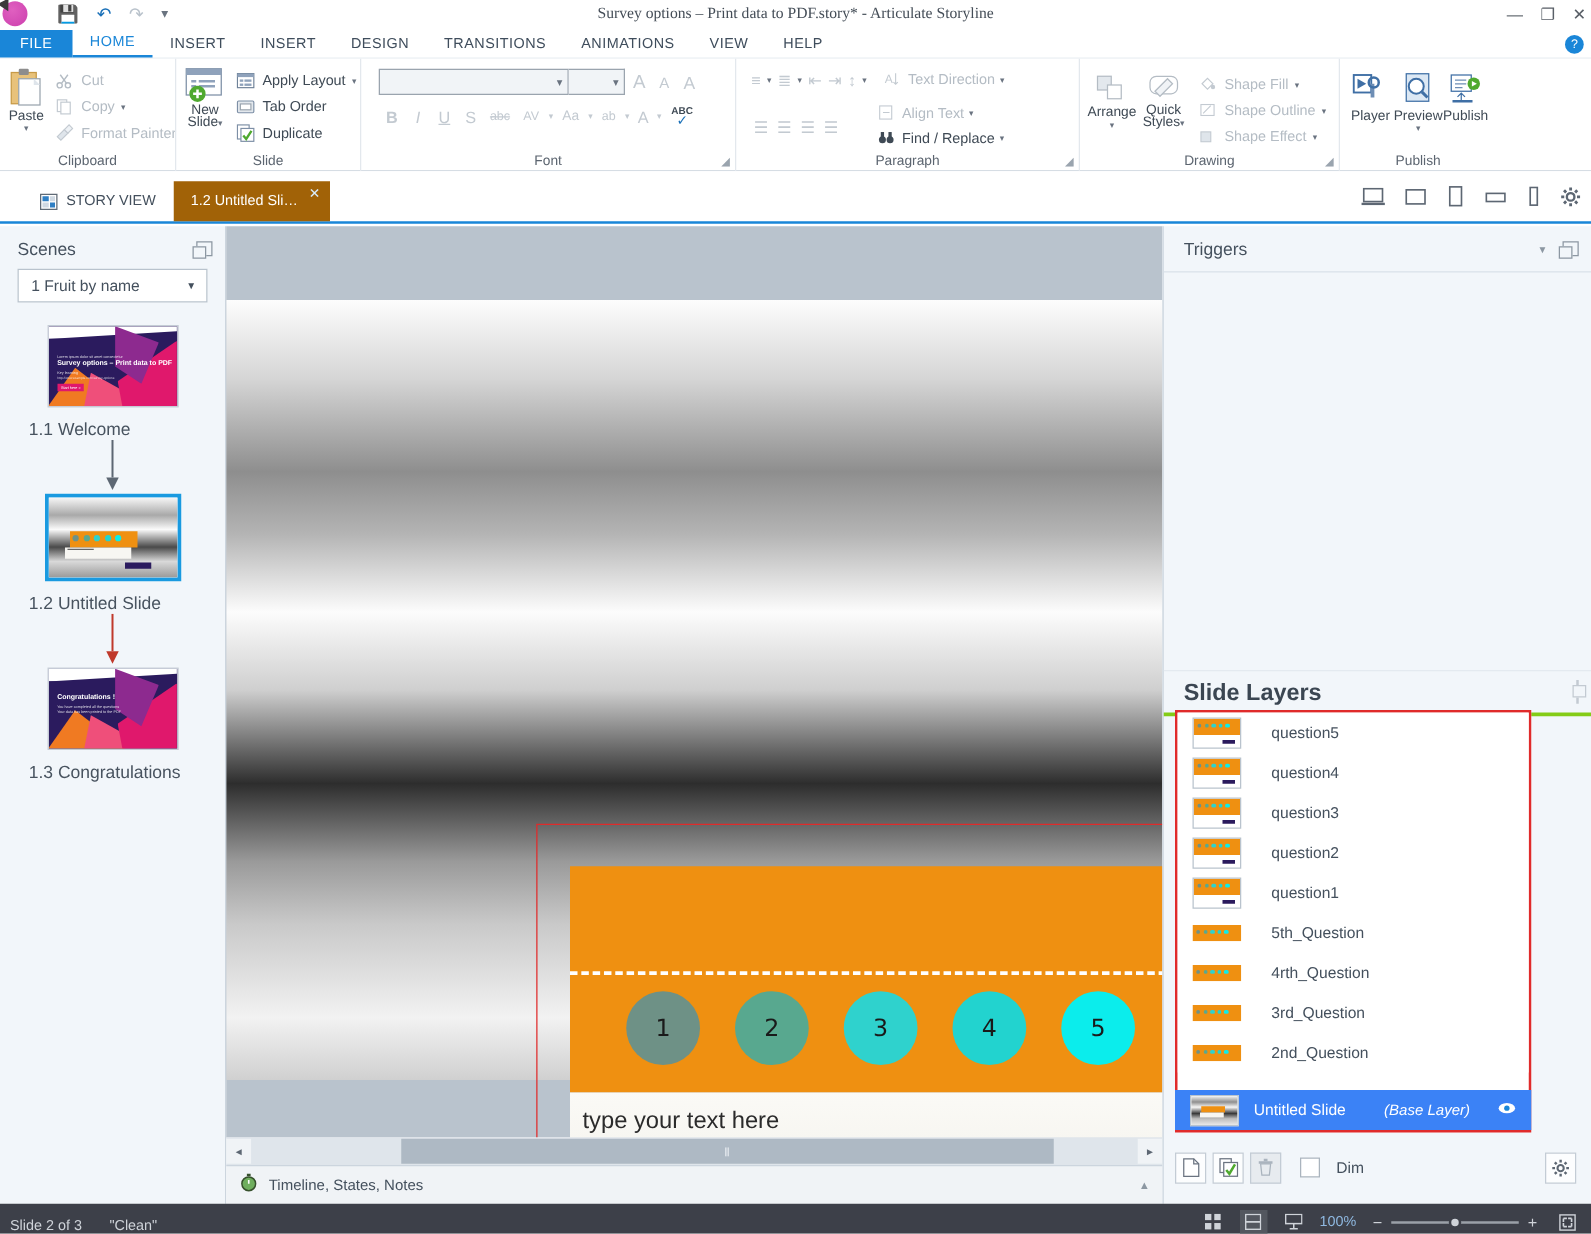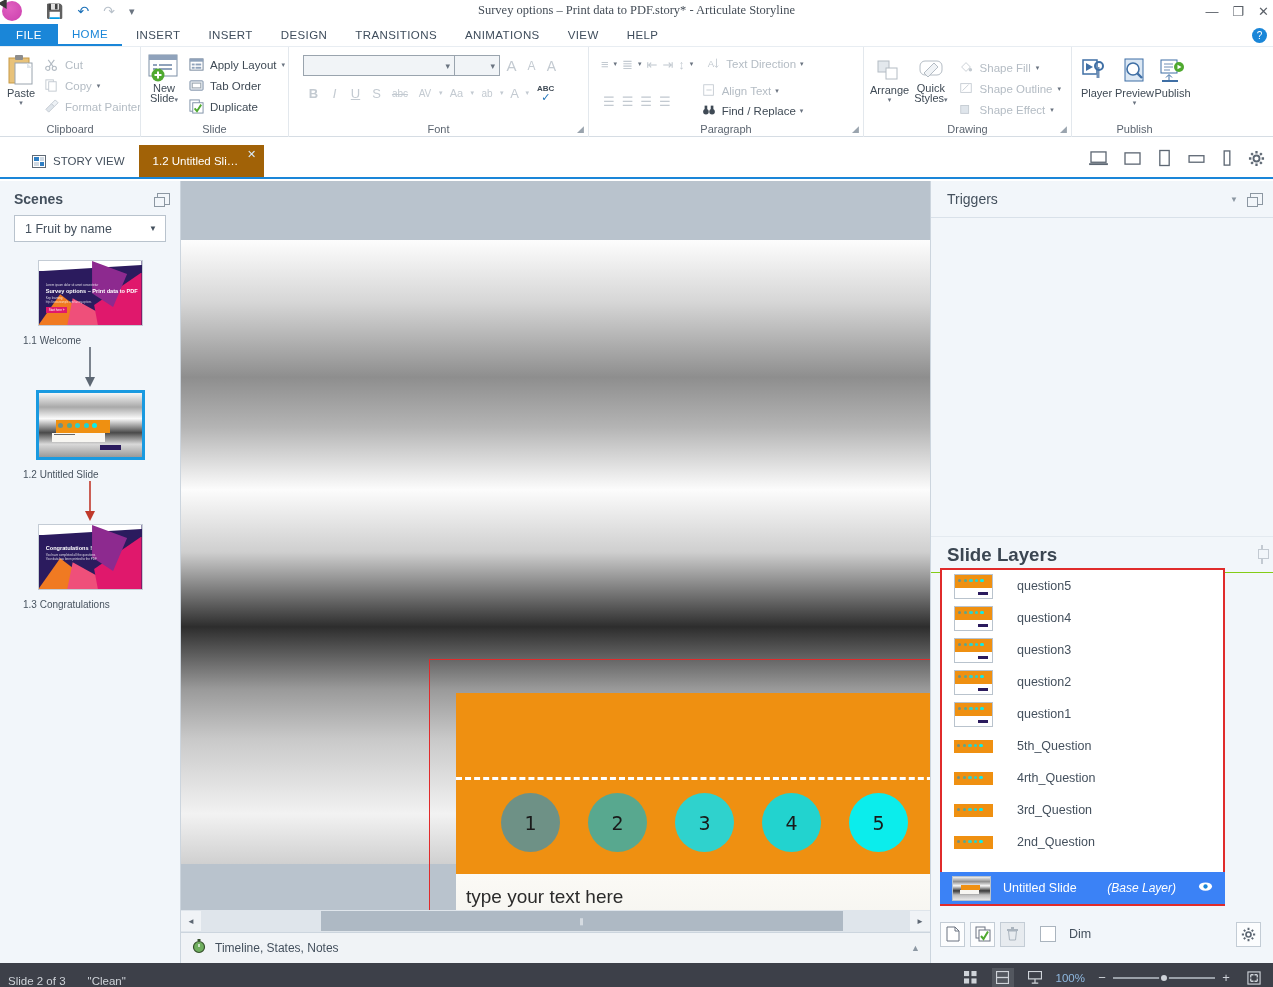--- a/index.html
+++ b/index.html
@@ -112,33 +112,33 @@
   .sv-ic i:nth-child(2),.sv-ic i:nth-child(3){ background:#cfd9e3;}
   .devicons{ position:absolute; right:8px; bottom:6px; display:flex; align-items:center; gap:15px;}
   .devicons .d { cursor:pointer; }
 
   
   .scenes {
     position:absolute; left:0; top:181px; width:181px; height:782px;
     background:#f2f6fa; border-right:1px solid #ccd5de; overflow:hidden;
   }
   .scenes-hd { display:flex;align-items:center;justify-content:space-between; padding:10px 10px 6px 14px;}
-  .scenes-hd h3{ font-size:14px; font-weight:bold; color:#44505d;}
+  .scenes-hd h3{ font-size:14px; font-weight:normal; color:#44505d;}
   .dockic{ width:13px;height:12px;border:1.4px solid #8c97a2; position:relative;}
   .dockic::before{content:"";position:absolute;left:-4px;top:3px;width:9px;height:8px;border:1.4px solid #8c97a2;background:#f2f6fa;}
   .scene-sel {
     margin:2px 14px 0 14px; height:27px; background:#fff; border:1px solid #b9c3cd;
     display:flex;align-items:center;justify-content:space-between;padding:0 8px 0 10px;
     font-size:12.5px; color:#44505d; cursor:pointer;
   }
   .scene-sel .cv{ font-size:8px;color:#44505d;}
   .thumbwrap{ margin-top:18px; display:flex;flex-direction:column;align-items:center;}
   .thumb { width:105px;height:66px;border:1px solid #c4ccd5; background:#fff; overflow:hidden; position:relative; cursor:pointer;}
   .thumb.sel{ border:3px solid #1a9ae0; width:109px;height:70px;}
-  .thumb-cap{ font-size:10px;color:#48535f; margin-top:9px; align-self:flex-start; padding-left:23px;}
+  .thumb-cap{ font-size:14px;color:#48535f; margin-top:9px; align-self:flex-start; padding-left:23px;}
   .arrow{ height:44px; display:flex;align-items:center;justify-content:center;}
   .arrow svg{ display:block;}
 
   
   .tg-dark{position:absolute;inset:0;background:#2b1b5e;}
   .tg-p1{position:absolute;left:0;bottom:0;width:60%;height:48%;background:#f07a22;clip-path:polygon(0 100%,100% 100%,35% 0);}
   .tg-p2{position:absolute;left:28%;bottom:0;width:52%;height:42%;background:#ef4f7a;clip-path:polygon(0 100%,100% 100%,10% 0);}
   .tg-p3{position:absolute;right:0;top:18%;width:46%;height:82%;background:#e0186c;clip-path:polygon(0 62%,100% 0,100% 100%,8% 100%);}
   .tg-p4{position:absolute;right:14%;top:0;width:34%;height:72%;background:#8d2a8f;clip-path:polygon(0 0,100% 28%,60% 100%,0 70%);}
   .tg-white{position:absolute;left:0;top:0;width:100%;height:16%;background:#fff;clip-path:polygon(0 0,100% 0,100% 40%,0 100%);}
@@ -218,21 +218,21 @@
   .rp-hd{
     height:37px; display:flex;align-items:center; padding:0 10px 0 16px;
     border-bottom:1px solid #d9e1e9;
   }
   .rp-hd h3{ font-size:14px;font-weight:normal;color:#44505d;}
   .rp-hd .sp{ margin-left:auto; display:flex;align-items:center;gap:12px;}
   .rp-hd .cv{ font-size:8px; color:#8c97a2; cursor:pointer;}
   .rp-body{ height:318px; }
   .rp-hd2{
     height:37px; display:flex;align-items:center;padding:0 10px 0 16px;
-    border-bottom:1px solid #84cc16; border-top:1px solid #e4eaf0;
+    border-bottom:3px solid #84cc16; border-top:1px solid #e4eaf0;
   }
   .layers{
     position:absolute; left:940px; top:568px; width:285px; height:338px;
     border:2px solid #e02b2b; background:#fff; overflow:hidden;
   }
   .layer-list{ background:#fff; }
   .lrow{
     height:32px; display:flex; align-items:center; padding-left:12px; gap:24px;
     font-size:12.5px; color:#44505d; cursor:pointer;
   }

